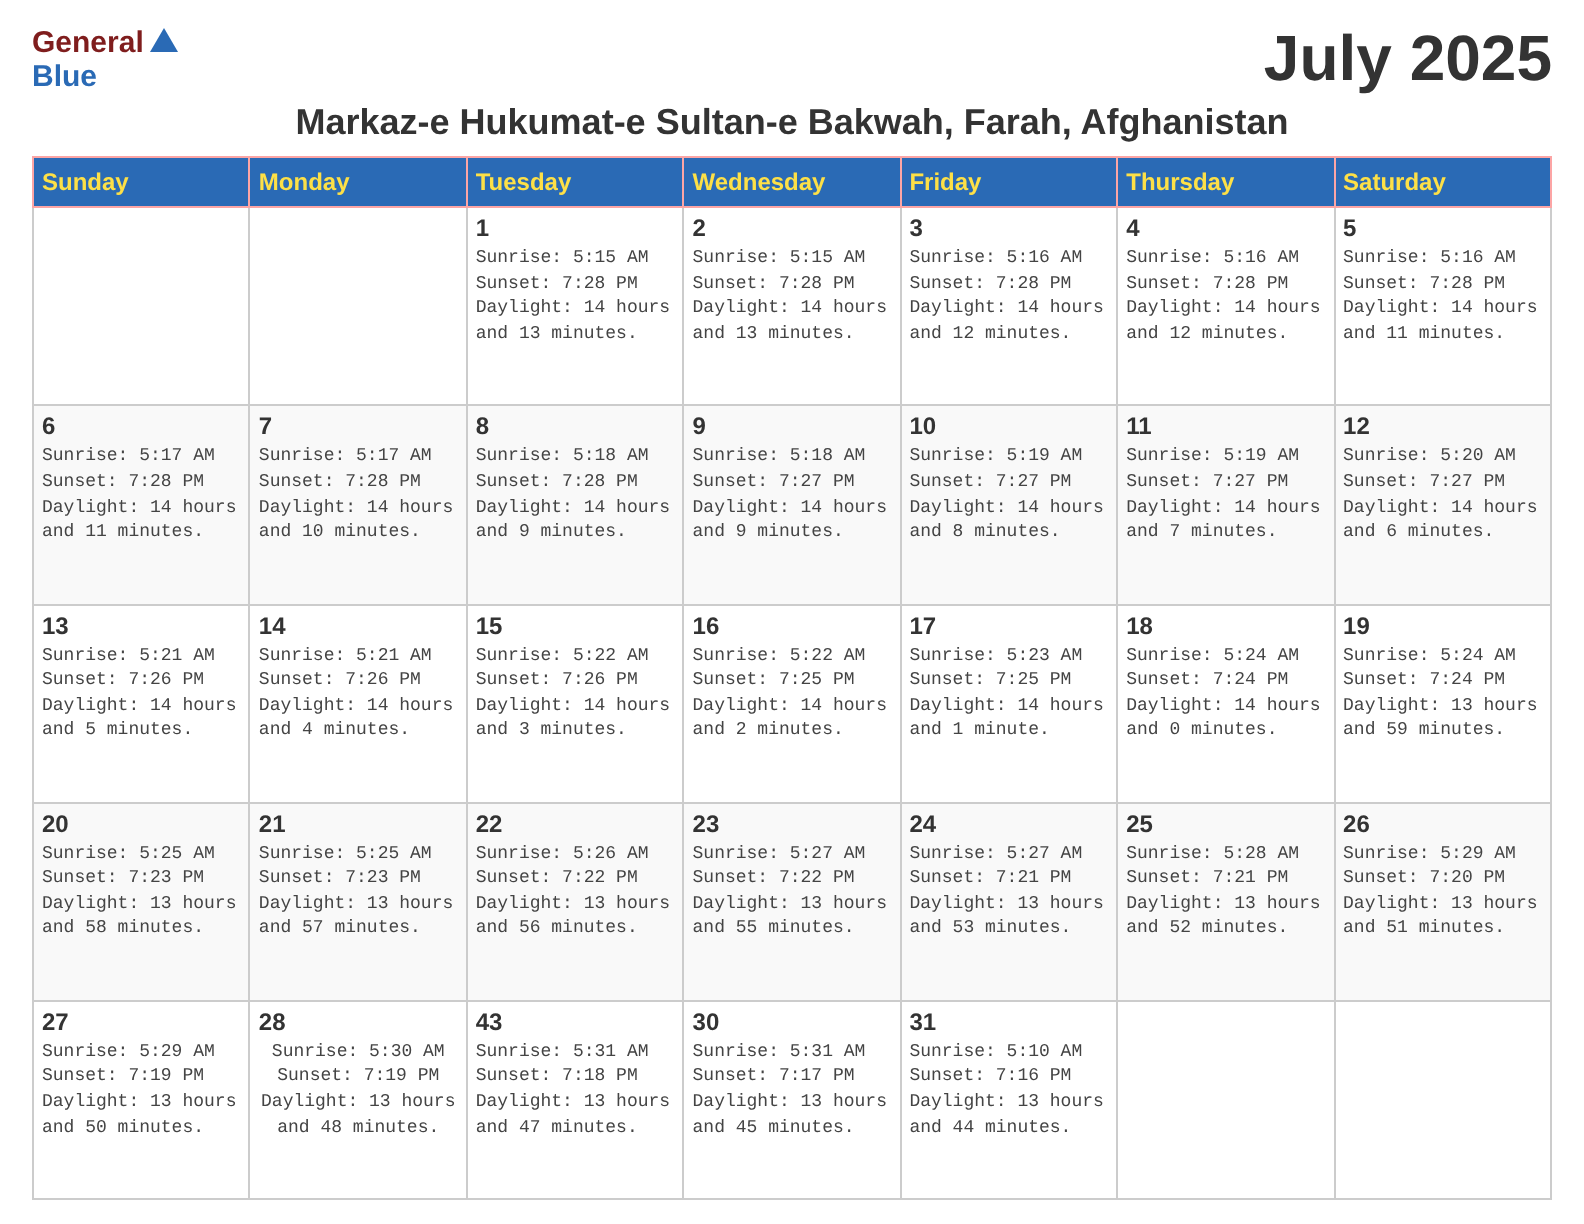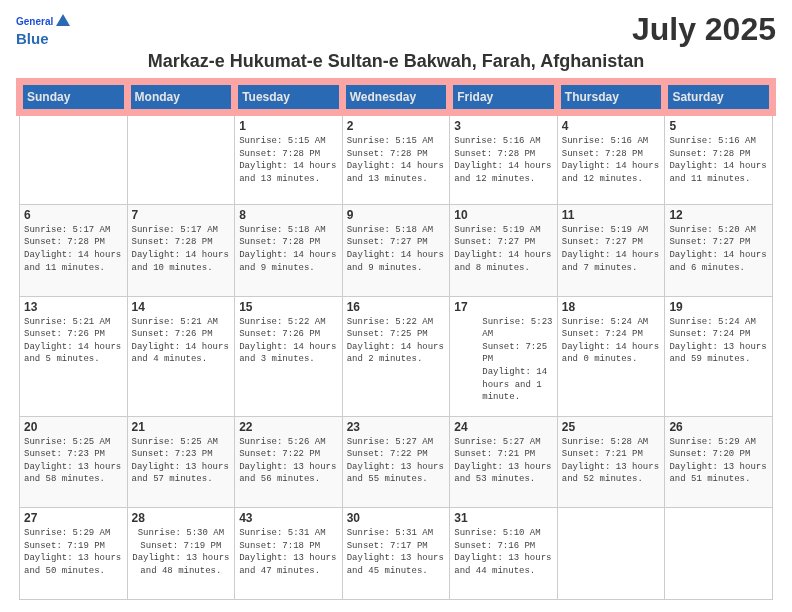--- a/index.html
+++ b/index.html
@@ -22,23 +22,23 @@
       justify-content: space-between;
       align-items: flex-start;
       margin-bottom: 4px;
     }
     .logo {
       display: flex;
       align-items: center;
       gap: 2px;
     }
     .logo-text-general {
-      font-size: 10px;
-      font-weight: bold;
-      color: #1d4ed8;
+      font-size: 15px;
+      font-weight: bold;
+      color: #7f1d1d;
     }
     .logo-text-blue {
       font-size: 15px;
       font-weight: bold;
       color: #2a6ab5;
     }
     .title-block {
       text-align: right;
     }
     .month-title {
@@ -56,26 +56,26 @@
     }
     .calendar {
       flex: 1;
       border: 1px solid #ccc;
       border-collapse: collapse;
       width: 100%;
       table-layout: fixed;
     }
     .calendar th {
       background: #2a6ab5;
-      color: #e5e5e5;
+      color: #fde047;
       font-size: 12px;
       font-weight: bold;
       padding: 5px 4px;
       text-align: left;
-      border: 7px solid #fca5a5;
+      border: 1px solid #fca5a5;
     }
     .calendar td {
       border: 1px solid #ccc;
       vertical-align: top;
       padding: 3px 4px;
       font-size: 9.5px;
       color: #333;
       height: 85px;
     }
     .day-num {
@@ -226,21 +226,21 @@
 Daylight: 14 hours and 3 minutes.</div>
           </td>
           <td>
             <span class="day-num">16</span>
             <div class="day-info" style="white-space: pre-line;">Sunrise: 5:22 AM
 Sunset: 7:25 PM
 Daylight: 14 hours and 2 minutes.</div>
           </td>
           <td>
             <span class="day-num">17</span>
-            <div class="day-info" style="white-space: pre-line; margin-left: 28px;">Sunrise: 5:23 AM
+            <div class="day-info" style="white-space: pre-line;">Sunrise: 5:23 AM
 Sunset: 7:25 PM
 Daylight: 14 hours and 1 minute.</div>
           </td>
           <td>
             <span class="day-num">18</span>
             <div class="day-info" style="white-space: pre-line;">Sunrise: 5:24 AM
 Sunset: 7:24 PM
 Daylight: 14 hours and 0 minutes.</div>
           </td>
           <td>

